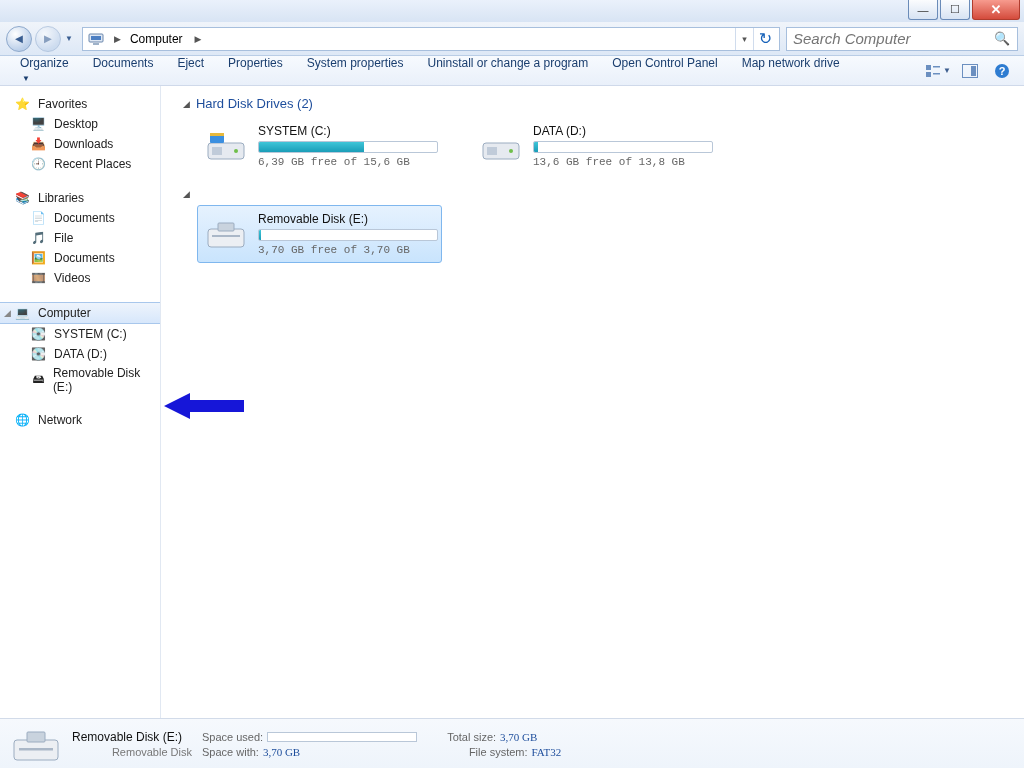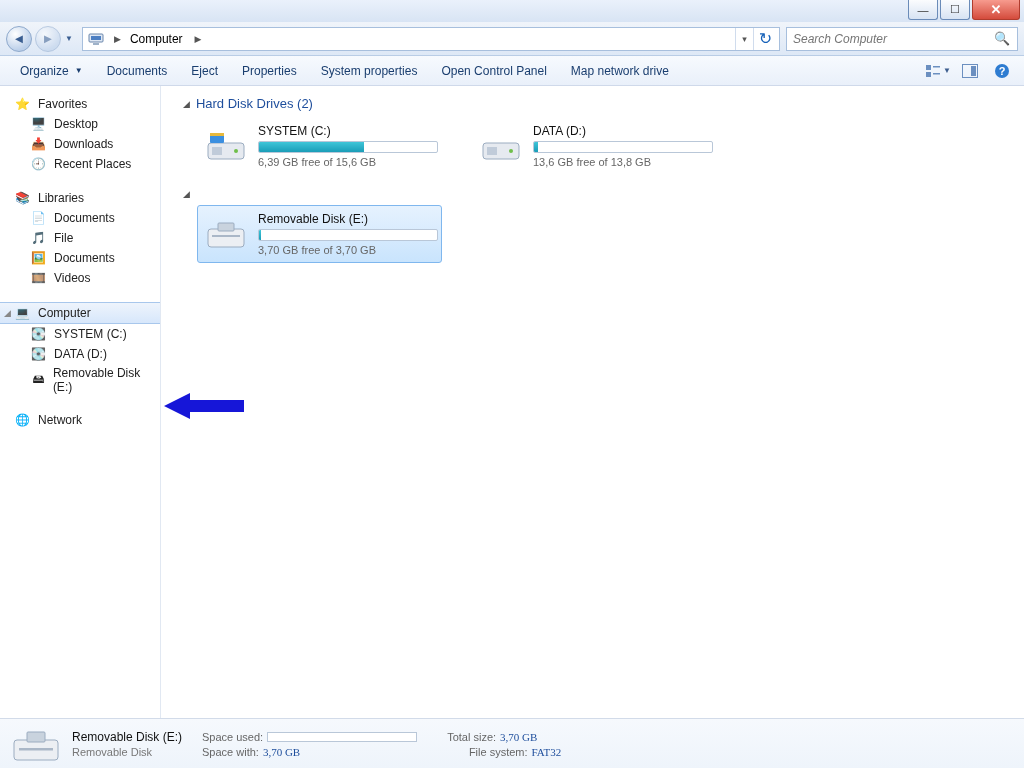--- a/index.html
+++ b/index.html
@@ -17,26 +17,26 @@
 .nav-btn { width: 26px; height: 26px; border-radius: 50%; background: radial-gradient(circle at 35% 30%, #fff, #bcd0ea 70%); border: 1px solid #8ea9cc; display: flex; align-items: center; justify-content: center; color: #3a5e91; font-size: 13px; margin-right: 3px; }
 .nav-dd { width: 12px; font-size: 8px; color: #3a5e91; margin: 0 5px 0 1px; }
 .addrbar { flex: 1; height: 24px; background: #fff; border: 1px solid #a7bfdd; display: flex; align-items: center; padding: 0 2px; margin-right: 6px; }
 .addr-icon { width: 18px; height: 18px; margin: 0 4px 0 2px; display:flex; align-items:center; justify-content:center; }
 .addr-seg { padding: 0 6px 0 4px; height: 100%; display: flex; align-items: center; font-size: 12px; color: #000; border-right: 1px solid transparent; }
 .addr-chev { font-size: 9px; color: #555; padding: 0 5px; }
 .addr-spacer { flex: 1; }
 .addr-dd { width: 18px; text-align:center; font-size:9px; color:#555; border-left:1px solid #d0dced; height:100%; display:flex; align-items:center; justify-content:center;}
 .addr-refresh { width: 24px; height: 100%; display: flex; align-items: center; justify-content: center; border-left: 1px solid #d0dced; color: #1560b8; }
 .searchbox { width: 232px; height: 24px; background: #fff; border: 1px solid #a7bfdd; display: flex; align-items: center; padding: 0 6px; }
-.searchbox input { flex:1; border:none; outline:none; font-size:12px; color:#666; font-style: italic; }
+.searchbox input { flex:1; border:none; outline:none; font-size:15px; color:#666; font-style: italic; }
 .searchbox .mag { color:#4d76b3; font-size:13px; }
 
 
 .toolbar { height: 30px; background: linear-gradient(#f7fafe,#e9f0fa); border-bottom: 1px solid #cfd9ea; display: flex; align-items: center; padding: 0 8px; font-size: 12px; }
-.tool-item { padding: 0 12px; color: #1a3e6f; cursor: default; display:flex; align-items:center; gap:4px; height:100%; }
+.tool-item { padding: 0 12px; color: #1a3e6f; cursor: default; display:flex; gap:4px; height:100%;flex-direction:column; }
 .tool-item.organize { color: #1a3e6f; }
 .tool-spacer { flex:1; }
 .tool-icon-btn { width: 28px; height: 22px; display:flex; align-items:center; justify-content:center; color:#3d5e8e; border:1px solid transparent; border-radius:2px; }
 .tool-icon-btn + .tool-icon-btn { margin-left: 4px; }
 .tool-dd { font-size:8px; margin-left:2px; }
 
 
 .main { display:flex; height: calc(768px - 22px - 34px - 30px - 50px); }
 .sidebar { width: 161px; border-right: 1px solid #e1e8f2; padding: 8px 0; font-size: 12px; overflow:hidden; }
 .side-group { margin-bottom: 14px; }
@@ -52,32 +52,32 @@
 .section-hdr .tri { font-size: 9px; color:#555; }
 .drive-row { display:flex; gap: 30px; margin: 4px 0 14px 24px; }
 .drive { width: 245px; padding: 6px 8px; display:flex; align-items:center; gap:12px; border:1px solid transparent; border-radius:3px; }
 .drive.selected { background: linear-gradient(#e6f2fe,#c9e4fd); border:1px solid #7fb7ee; }
 .drive-icon { width:40px; height:34px; display:flex; align-items:center; justify-content:center; }
 .drive-info { flex:1; }
 .drive-name { font-size:12px; color:#111; margin-bottom:3px; }
 .capbar { width:180px; height:12px; border:1px solid #b9c7d8; background:#fff; border-radius:2px; overflow:hidden; margin-bottom:3px; }
 .capbar-fill { height:100%; background: linear-gradient(#3fc5d8,#1a9db8); }
 .capbar-fill.empty { width:1%; }
-.drive-free { font-size:11px; color:#666; }
+.drive-free { font-size:11px; color:#666;font-family:Liberation Mono, monospace; }
 
 
 .arrow-ann { position:absolute; left: 164px; top: 393px; pointer-events:none; }
 
 
 .details { height:50px; border-top:1px solid #d2dbe9; background: linear-gradient(#f6f9fd,#eef4fb); display:flex; align-items:center; padding:4px 12px; font-size:11px; color:#333; }
 .details .big-icon { width:48px; height:40px; margin-right:12px; display:flex; align-items:center; justify-content:center; }
 .details-grid { display:flex; flex-direction:column; gap:2px; }
 .details-row { display:flex; align-items:center; gap:0; }
 .dt-title { font-size:12px; color:#111; margin-right:10px; min-width:120px; }
-.dt-sub { color:#777; min-width:120px; margin-right:10px; }
+.dt-sub { color:#777; min-width:120px; margin-right:10px;text-align:right; }
 .dt-label { color:#666; margin-right:4px;text-align:center; }
 .dt-val { color:#1e4e9c; margin-right:30px;font-family:Liberation Serif, serif; }
 .dt-bar { width:150px; height:10px; border:1px solid #b9c7d8; background:#fff; margin-right:30px; }
 
 
 .svg-small { width:16px; height:16px; }
 </style>
 </head>
 <body>
 
@@ -122,20 +122,21 @@
 
 <div class="toolbar">
   <div class="tool-item organize">
       <span>Organize</span>
       <span class="tool-dd">▼</span>
     </div>
   <div class="tool-item">Documents</div>
   <div class="tool-item">Eject</div>
   <div class="tool-item">Properties</div>
   <div class="tool-item">System properties</div>
+  <div class="tool-item">Uninstall or change a program</div>
   <div class="tool-item">Open Control Panel</div>
   <div class="tool-item">Map network drive</div>
   <div class="tool-spacer"></div>
   <div class="tool-icon-btn">
     <svg width="16" height="14" viewBox="0 0 16 14">
         <rect x="1" y="1" width="5" height="5" fill="#6b8fc0"></rect>
         <rect x="1" y="8" width="5" height="5" fill="#6b8fc0"></rect>
         <rect x="8" y="2" width="7" height="1.5" fill="#6b8fc0"></rect>
         <rect x="8" y="9" width="7" height="1.5" fill="#6b8fc0"></rect>
       </svg>

